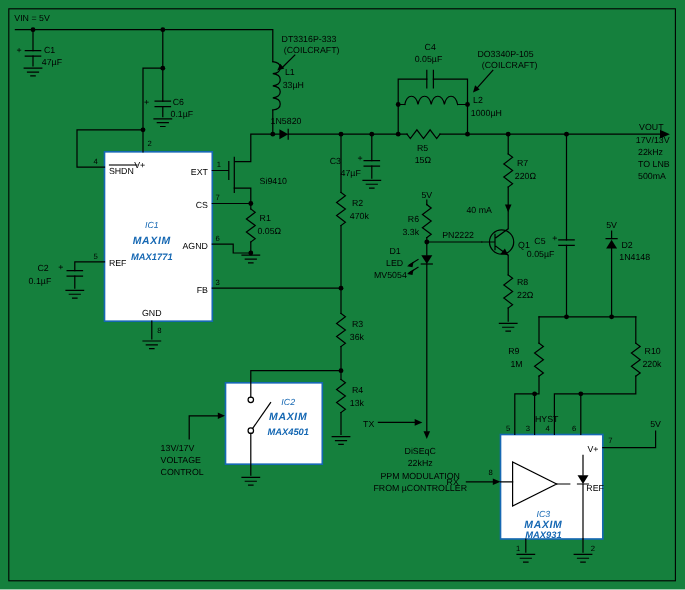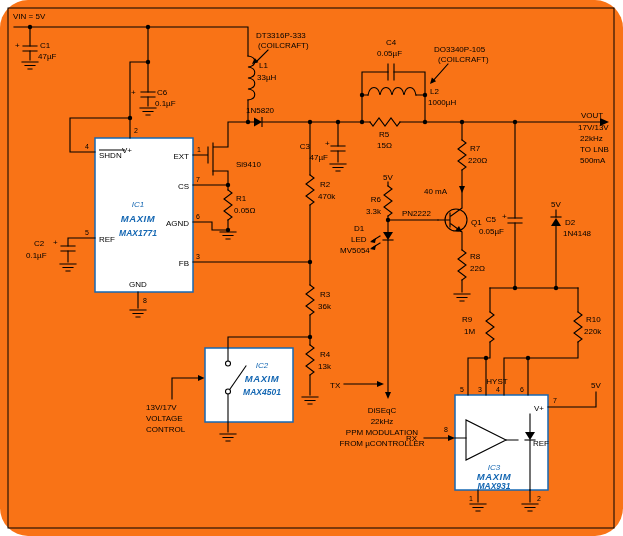--- a/index.html
+++ b/index.html
@@ -1,16 +1,16 @@
 <!DOCTYPE html>
 <html><head>
 <meta charset="utf-8">
 <style>
   html,body{margin:0;padding:0;background:#ffffff;}
-  .canvas{width:623px;height:536px;background:#f97316;position:relative;font-family:"Liberation Sans",sans-serif;border-radius:28px;}
+  .canvas{width:623px;height:536px;background:#15803d;position:relative;font-family:"Liberation Sans",sans-serif;}
   svg{display:block;}
   .w{stroke:#000;stroke-width:1.1;fill:none;stroke-linecap:square;}
   .thin{stroke:#000;stroke-width:1;fill:none;}
   .box{stroke:#1668b3;stroke-width:1.5;fill:#ffffff;}
   .dot{fill:#000;}
   .ah{fill:#000;stroke:none;}
   text{font-family:"Liberation Sans",sans-serif;font-size:8px;fill:#000;}
   .pin{font-size:7px;}
   .mid{text-anchor:middle;}
   .end{text-anchor:end;}

